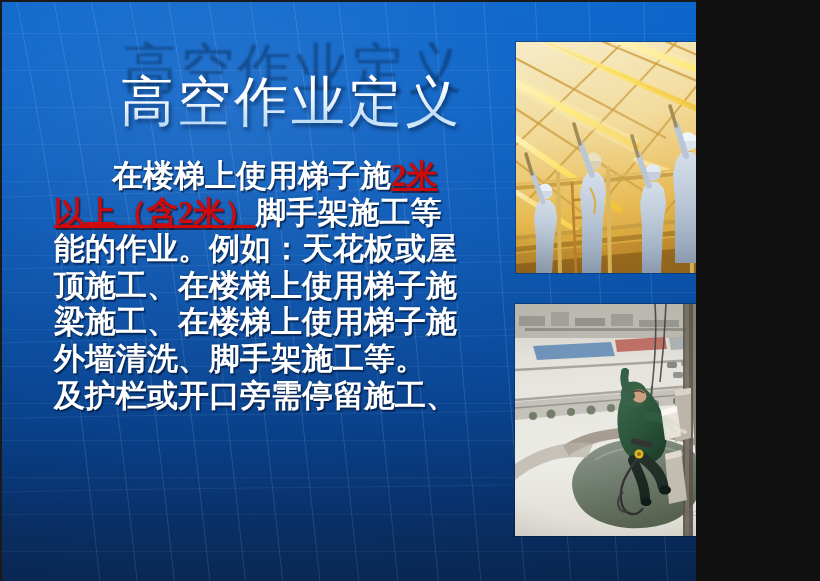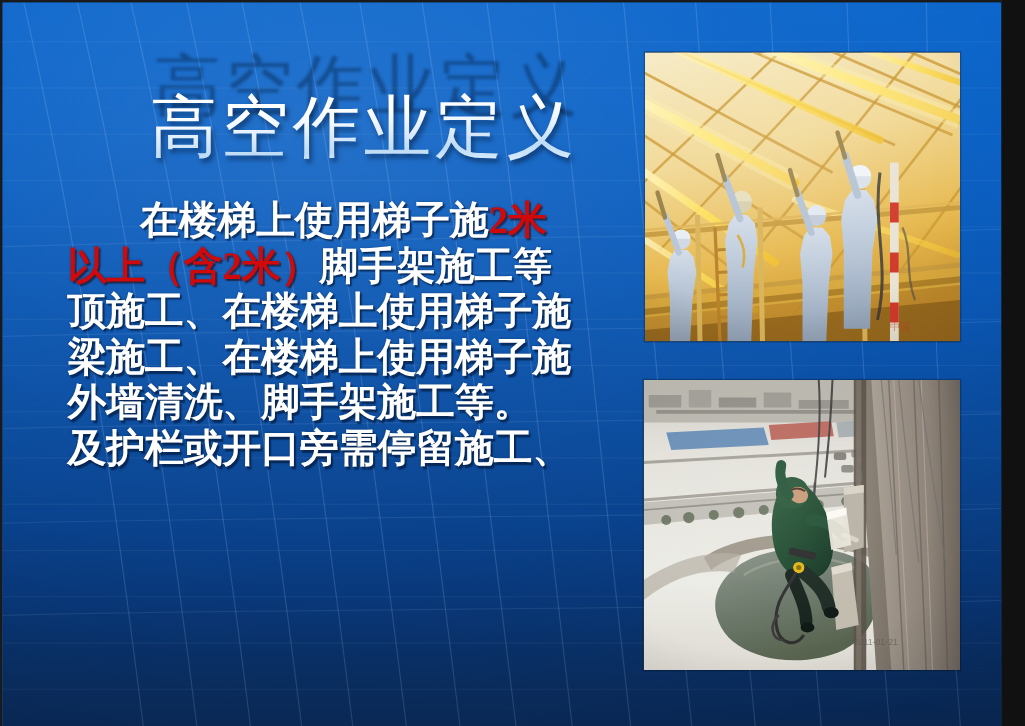--- a/index.html
+++ b/index.html
@@ -5,21 +5,21 @@
 <style>
   html, body {
     margin: 0;
     padding: 0;
     background: #111;
   }
   * { box-sizing: border-box; }
 
   .slide {
     position: relative;
-    width: 801px;
+    width: 696px;
     height: 581px;
     overflow: hidden;
     font-family: "Liberation Serif", "DejaVu Serif", serif;
     background: #0a5ec0;
     border-top: 2px solid #1a1a1a;
     border-left: 2px solid #1a1a1a;
   }
 
   
   .bg-gradient {
@@ -107,20 +107,21 @@
        1.5px 2px 1px rgba(3,20,48,0.62),
        0 0 2px rgba(3,20,48,0.35);
     letter-spacing: 0px;
   }
   .body-text .ind { display: inline-block; width: 58px; }
   .body-text .red {
     color: #d00a0a;
     text-shadow:
        1.5px 2px 1px rgba(40,0,0,0.55),
        0 0 2px rgba(30,0,0,0.30);
+    text-decoration: underline;
   }
 
   
   .photo {
     position: absolute;
     overflow: hidden;
     background: #222;
     box-shadow: 0 0 0 1px rgba(0,0,0,0.25);
   }
   .photo-top    { left: 514px; top: 40px;  width: 252px; height: 231px; }
@@ -179,20 +180,21 @@
     </svg>
   </div>
   <div class="bg-vignette"></div>
 
   <div class="title-shadow">高空作业定义</div>
   <h1 class="title">高空作业定义</h1>
 
   <div class="body-text">
     <div><span class="ind"></span><span>在楼梯上使用梯子施</span><span class="red">2米</span></div>
     <div><span class="red">以上（含2米）</span><span>脚手架施工等</span></div>
+    <div><span>能的作业。例如：天花板或屋</span></div>
     <div><span>顶施工、在楼梯上使用梯子施</span></div>
     <div><span>梁施工、在楼梯上使用梯子施</span></div>
     <div><span>外墙清洗、脚手架施工等。</span></div>
     <div><span>及护栏或开口旁需停留施工、</span></div>
   </div>
 
   <div class="photo photo-top">
     <div class="ph-inner">
       <div class="ceil-base"></div>
       <svg class="ph-svg" viewBox="0 0 252 231" preserveAspectRatio="none" aria-hidden="true">

